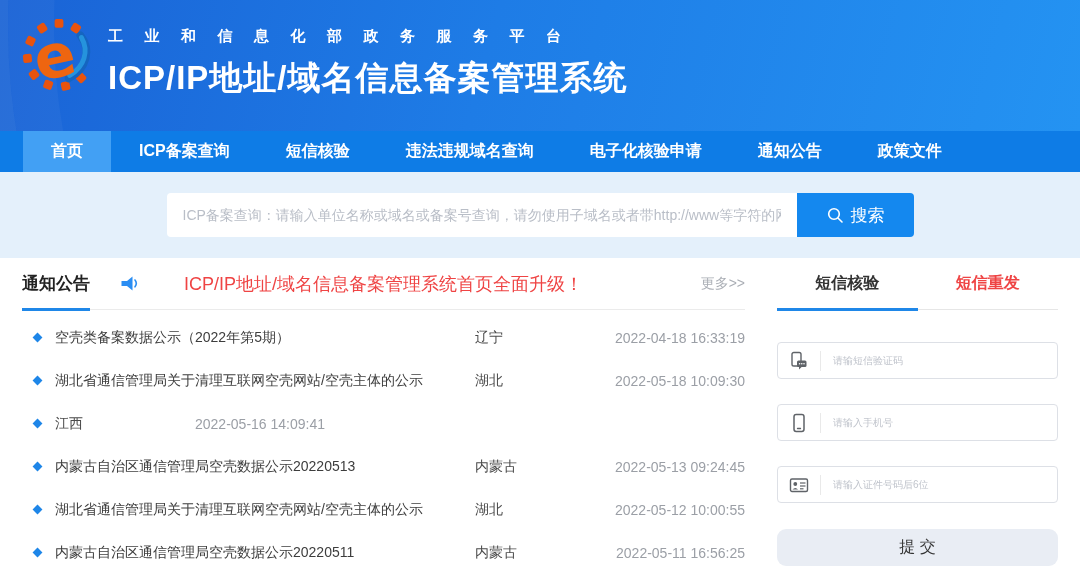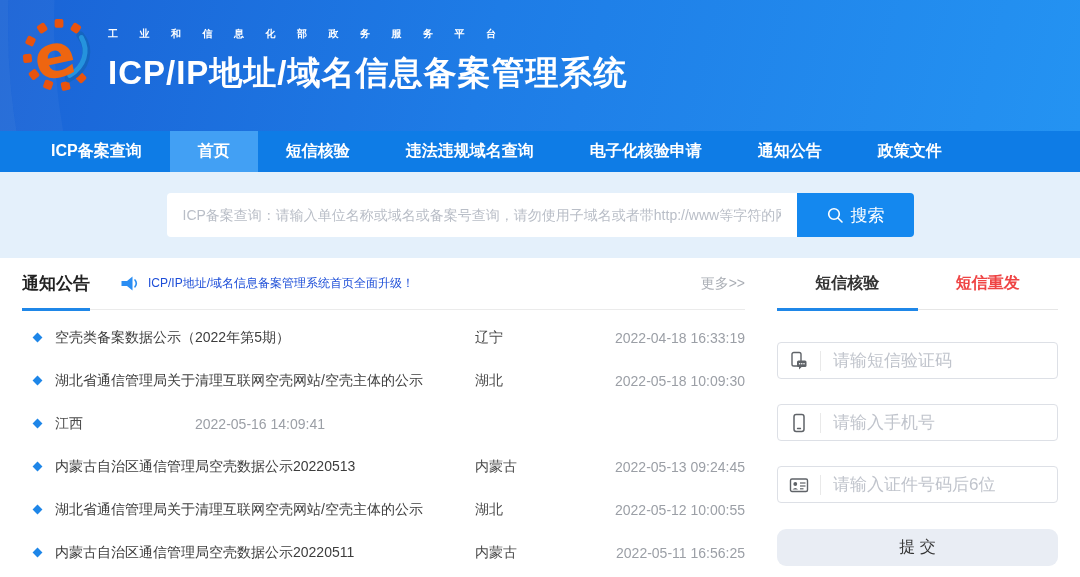--- a/index.html
+++ b/index.html
@@ -8,21 +8,21 @@
 
   
   .header { position:relative; height:131px; overflow:hidden;
     background:linear-gradient(105deg,#1a63d6 0%,#1e7ce6 45%,#2493f2 100%); }
   .header::before { content:''; position:absolute; right:-220px; top:-620px;
     width:1200px; height:1200px; border-radius:50%;
     border:46px solid rgba(255,255,255,0.035);
     box-shadow:0 0 0 90px rgba(255,255,255,0.03),0 0 0 180px rgba(255,255,255,0.025),0 0 0 270px rgba(255,255,255,0.02); }
   .logo-wrap { position:absolute; left:20px; top:16px; width:78px; height:78px; }
   .header-text { position:absolute; left:108px; top:27px; }
-  .platform-name { color:#ffffff; font-size:10px; font-weight:bold;
+  .platform-name { color:#ffffff; font-size:15px; font-weight:bold;
     letter-spacing:21.5px; white-space:nowrap; }
   .system-title { margin-top:10px; color:#ffffff; font-size:33px; font-weight:600;
     letter-spacing:1px; white-space:nowrap; }
 
   
   .nav { display:flex; height:41px; background:#0e7ce6; padding-left:23px; }
   .nav-item { display:flex; align-items:center; padding:0 28px; color:#fff;
     font-size:16px; font-weight:bold; cursor:pointer; white-space:nowrap; }
   .nav-item.active { background:#42a0f4; }
 
@@ -41,21 +41,21 @@
 
   
   .main { display:flex; padding:0 22px; }
   .notice-module { width:723px; }
   .notice-header { display:flex; align-items:center; height:52px;
     border-bottom:1px solid #ebebeb; }
   .notice-title { align-self:stretch; display:flex; align-items:center;
     font-size:17px; font-weight:bold; color:#222;
     border-bottom:3px solid #1f87e8; margin-bottom:-2px; }
   .announcement { display:flex; align-items:center; gap:9px; margin-left:30px; }
-  .announcement-text { color:#1d4ed8; font-size:12px; }
+  .announcement-text { color:#ef4444; font-size:18px;margin-left:36px; }
   .more-link { margin-left:auto; color:#aaaeb5; font-size:14px; cursor:pointer; }
 
   .notice-list { padding-top:6px; }
   .notice-row { display:flex; align-items:center; height:43px; cursor:pointer; }
   .diamond { width:7px; height:7px; background:#1e86e8; transform:rotate(45deg);
     margin:0 14px 0 12px; flex:none; }
   .row-title { flex:1; font-size:14px; color:#3d3d3d; white-space:nowrap;
     overflow:hidden; text-overflow:ellipsis; }
   .row-province { width:110px; text-align:left; font-size:14px; color:#4a4a4a; flex:none; }
   .row-date { width:160px; text-align:right; font-size:14px; color:#9b9fa6; flex:none; }
@@ -67,21 +67,21 @@
     font-size:16px; font-weight:bold; color:#ef4444; cursor:pointer; position:relative; }
   .sms-tab.active { color:#333; }
   .sms-tab.active::after { content:''; position:absolute; left:0; right:0;
     bottom:-2px; height:3px; background:#1f87e8; }
   .sms-form { padding-top:32px; display:flex; flex-direction:column; }
   .sms-field { display:flex; align-items:center; height:37px;
     border:1px solid #dde0e6; border-radius:4px; background:#fff; margin-bottom:25px; }
   .field-icon { width:42px; display:flex; align-items:center; justify-content:center;
     flex:none; }
   .field-divider { width:1px; height:20px; background:#e9e9e9; flex:none; }
-  .sms-input { flex:1; border:none; outline:none; padding:0 12px; font-size:17px;
+  .sms-input { flex:1; border:none; outline:none; padding:0 12px; font-size:10px;
     color:#333; background:transparent; min-width:0;
     font-family:"Liberation Sans","DejaVu Sans",sans-serif; }
   .sms-input::placeholder { color:#c0c4cc; }
   .submit-btn { height:37px; border:none; border-radius:9px; background:#e9edf4;
     color:#333; font-size:16px; cursor:pointer; margin-top:1px;
     font-family:"Liberation Sans","DejaVu Sans",sans-serif; }
 </style>
 </head>
 <body>
 
@@ -104,22 +104,22 @@
       <text x="14" y="62" font-size="62" font-weight="bold" fill="#ee6510" font-family="DejaVu Sans, sans-serif" transform="rotate(-12 40 40)">e</text>
     </svg>
   </div>
   <div class="header-text">
     <div class="platform-name">工业和信息化部政务服务平台</div>
     <div class="system-title">ICP/IP地址/域名信息备案管理系统</div>
   </div>
 </div>
 
 <div class="nav">
+  <div class="nav-item active">首页</div>
   <div class="nav-item">ICP备案查询</div>
-  <div class="nav-item active">首页</div>
   <div class="nav-item">短信核验</div>
   <div class="nav-item">违法违规域名查询</div>
   <div class="nav-item">电子化核验申请</div>
   <div class="nav-item">通知公告</div>
   <div class="nav-item">政策文件</div>
 </div>
 
 <div class="search-section">
   <div class="search-box">
     <input class="search-input" type="text" placeholder="ICP备案查询：请输入单位名称或域名或备案号查询，请勿使用子域名或者带http://www等字符的网址查询" style="">

